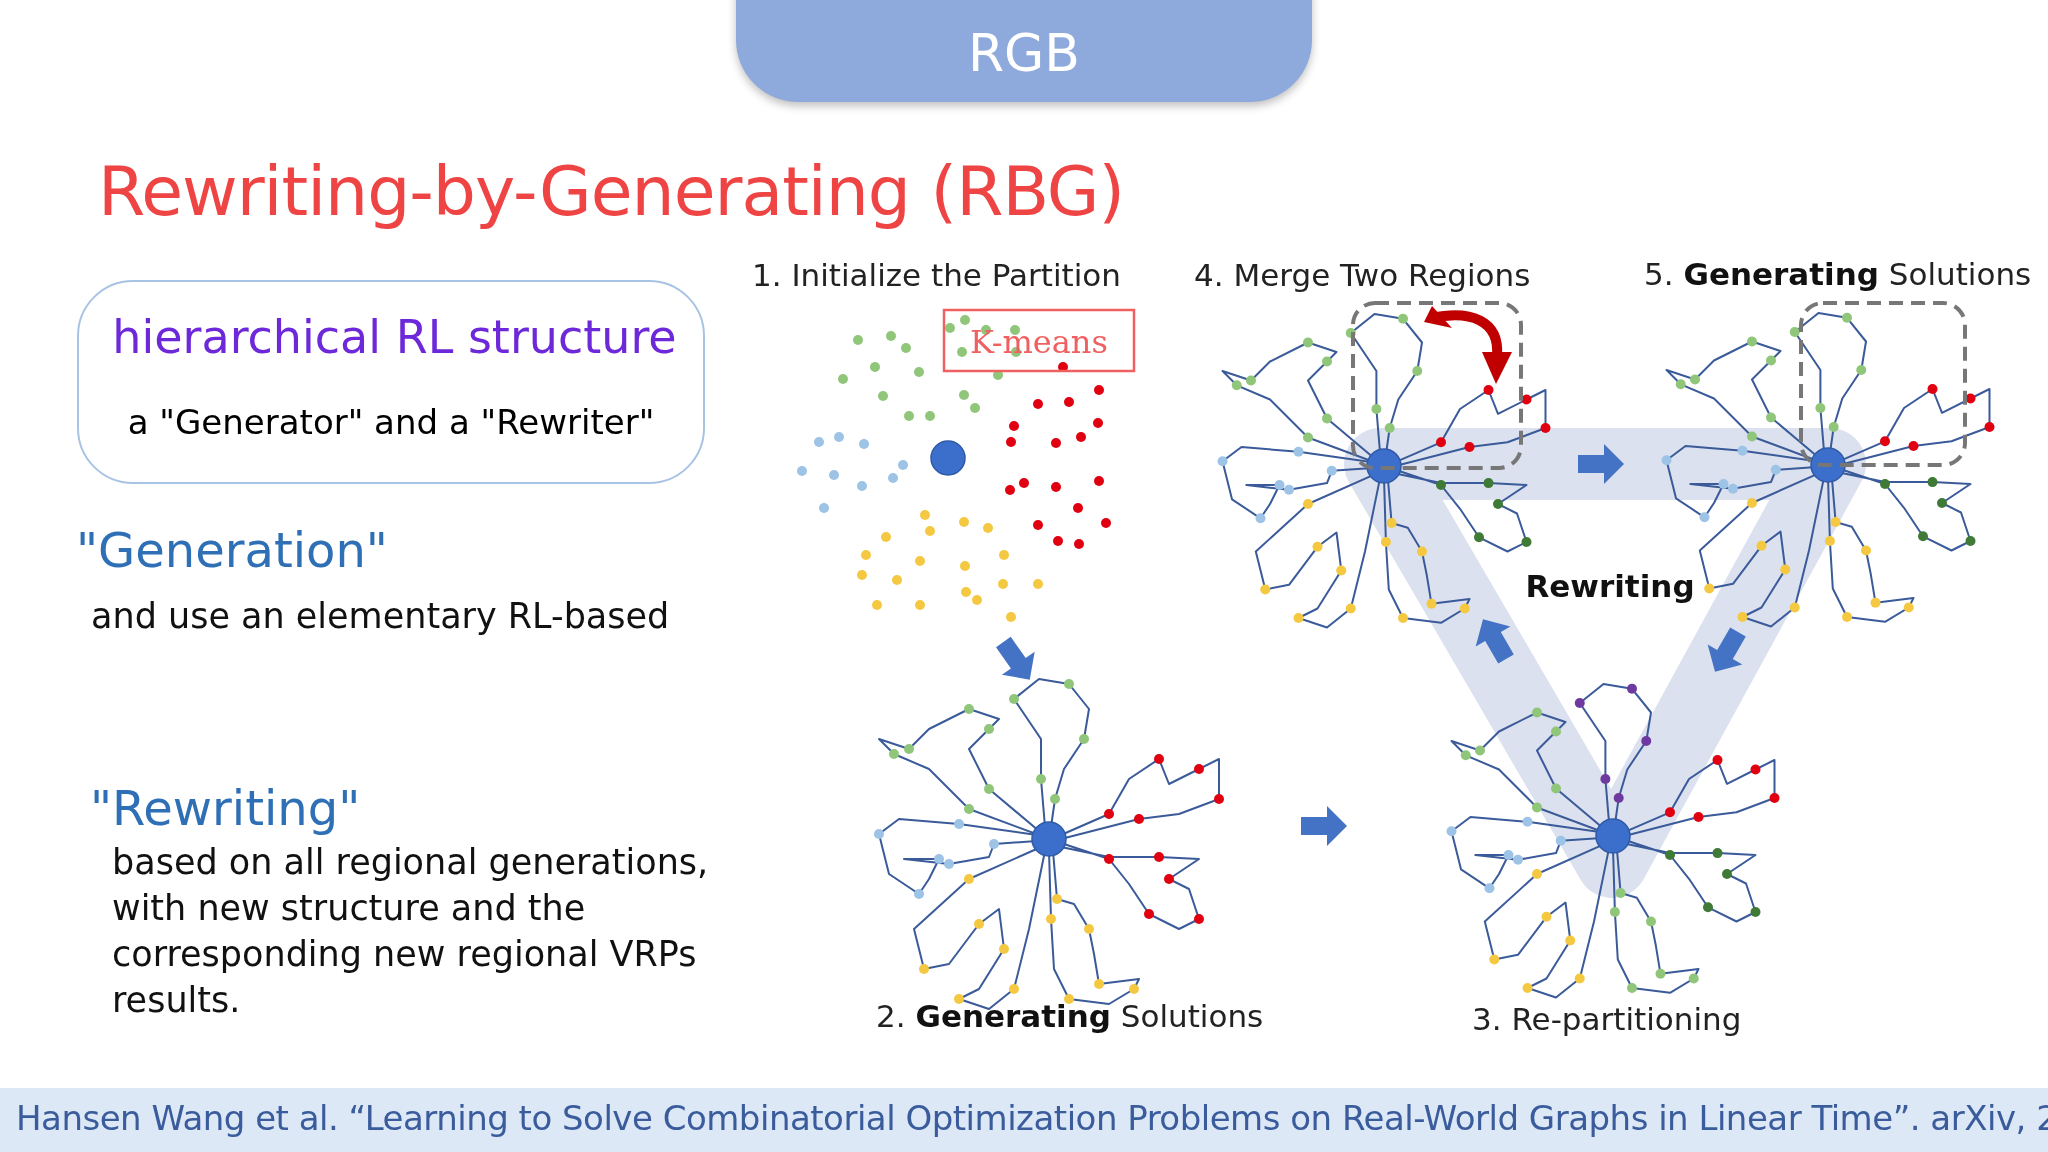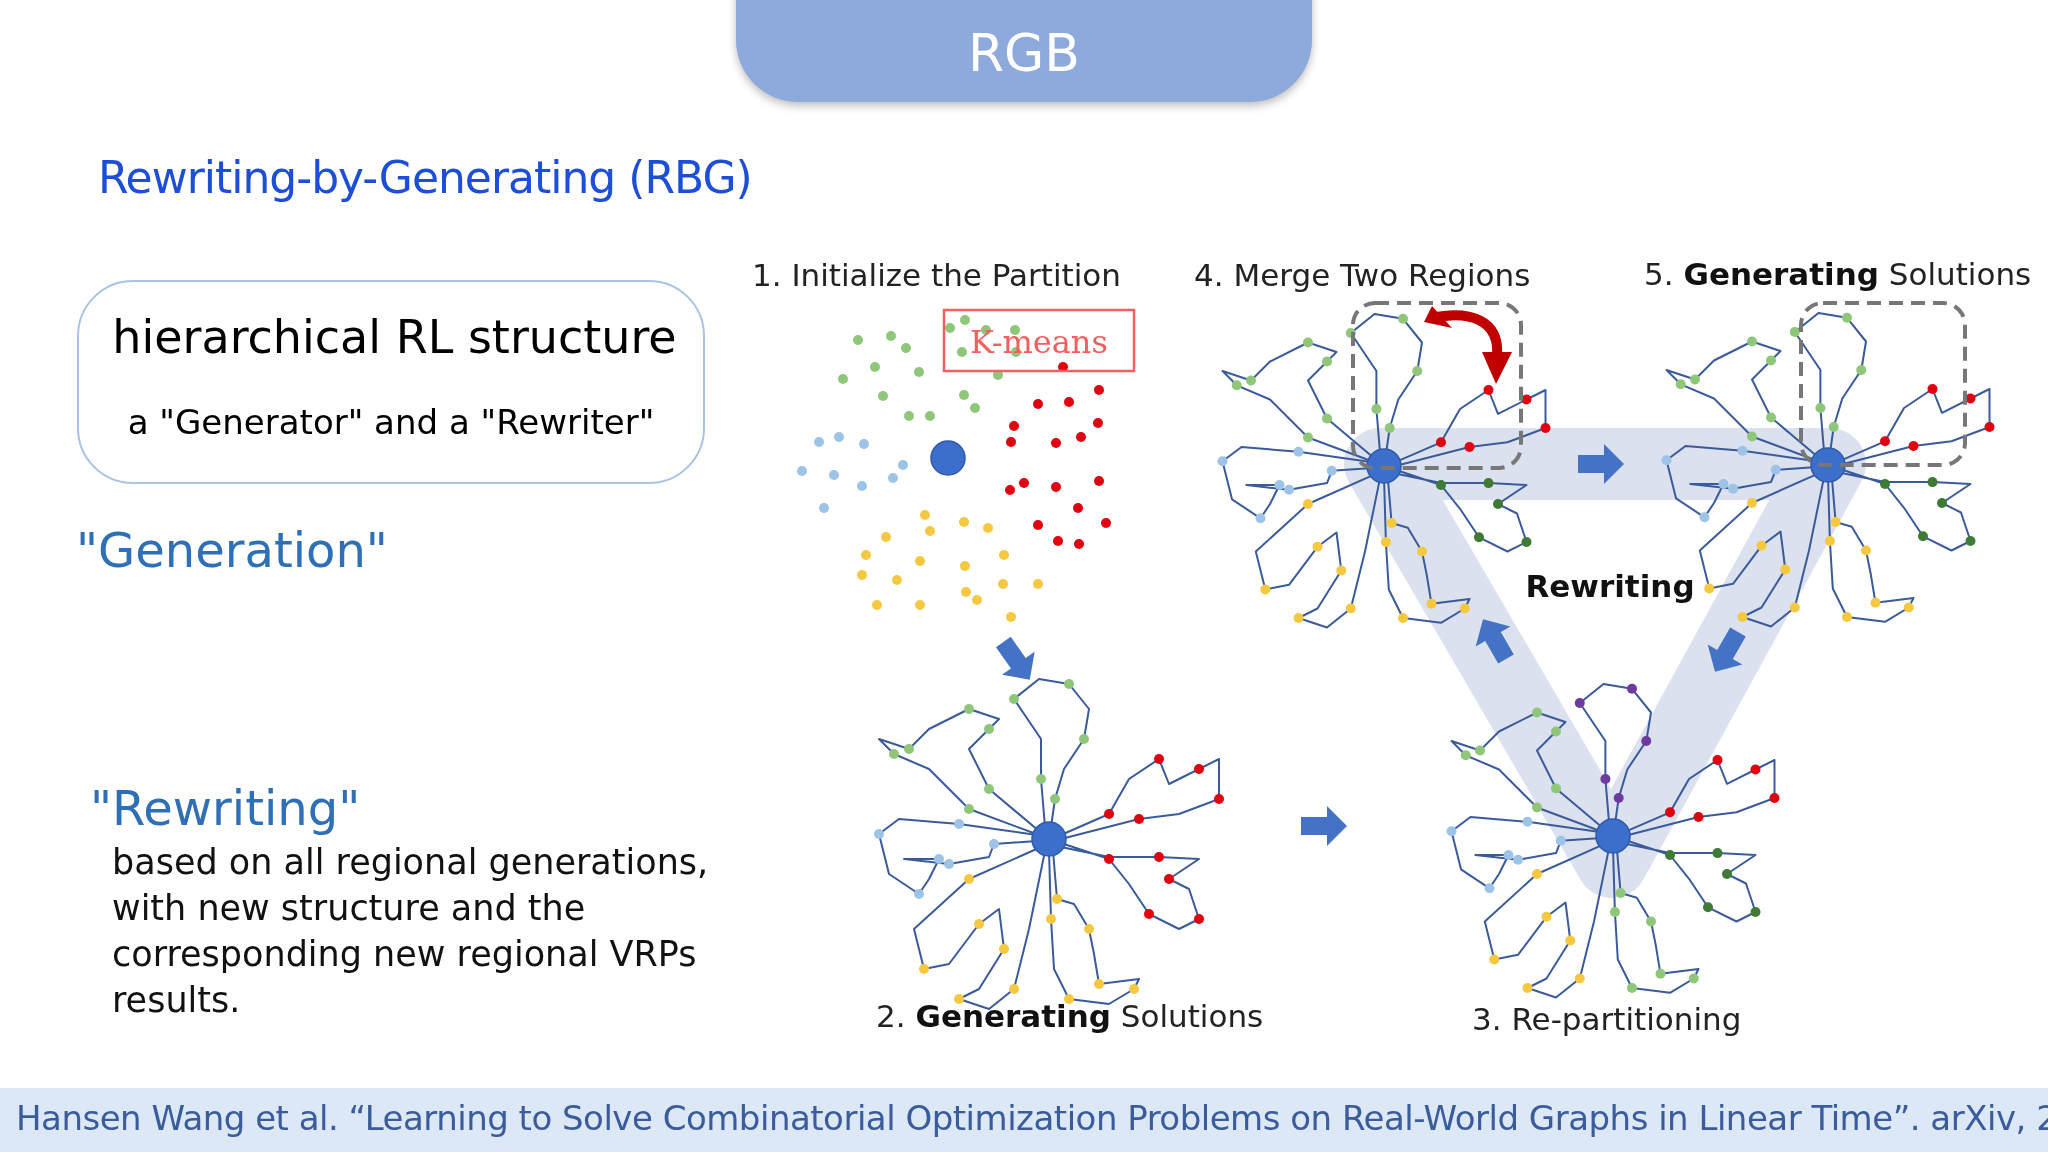--- a/index.html
+++ b/index.html
@@ -1,21 +1,21 @@
 <!DOCTYPE html>
 <html><head>
 <meta charset="utf-8">
 <style>
   html, body { margin:0; padding:0; }
   body { width:2048px; height:1152px; position:relative; overflow:hidden; background:#ffffff; font-family:"DejaVu Sans", sans-serif; }
   .tab { position:absolute; left:736px; top:-20px; width:576px; height:122px; background:#8eaadc; border-radius:0 0 62px 62px; box-shadow:0 4px 8px rgba(0,0,0,0.25); display:flex; align-items:flex-end; justify-content:center; }
   .tab span { color:#ffffff; font-size:52px; line-height:1; padding-bottom:23px; font-family:"DejaVu Sans", sans-serif; }
-  .title { position:absolute; left:98px; top:152px; font-size:44px; color:#1d4ed8; font-family:"DejaVu Sans", sans-serif; letter-spacing:-1px; white-space:nowrap; }
+  .title { position:absolute; left:98px; top:152px; font-size:68px; color:#ef4444; font-family:"DejaVu Sans", sans-serif; letter-spacing:-1px; white-space:nowrap; }
   .box { position:absolute; left:77px; top:280px; width:628px; height:204px; border:2px solid #a9c3e4; border-radius:56px; box-sizing:border-box; text-align:center; }
-  .box .l1 { position:absolute; left:7px; right:0; top:28px; font-size:46px; color:#000000; white-space:nowrap; }
+  .box .l1 { position:absolute; left:7px; right:0; top:28px; font-size:46px; color:#6d28d9; white-space:nowrap; }
   .box .l2 { position:absolute; left:0; right:0; top:120px; font-size:34px; color:#000; white-space:nowrap; }
   .h2 { position:absolute; font-size:48px; color:#2e6fb5; white-space:nowrap; }
   .para { position:absolute; font-size:35px; color:#111; line-height:46px; white-space:nowrap; }
   .footer { position:absolute; left:0; top:1088px; width:2048px; height:64px; background:#dce8f6; }
   .footer span { position:absolute; left:16px; top:10px; font-size:34px; color:#3a5c9c; font-family:"DejaVu Sans", sans-serif; white-space:nowrap; letter-spacing:-0.5px; }
   svg.diag { position:absolute; left:0; top:0; }
   .lbl { font-family:"DejaVu Sans", sans-serif; font-size:31px; fill:#222; }
   .lblb { font-weight:bold; fill:#111; }
 </style>
 </head>
@@ -27,20 +27,21 @@
 
 <div class="title">Rewriting-by-Generating (RBG)</div>
 
 <div class="box">
   <div class="l1">hierarchical  RL structure</div>
   <div class="l2">a "Generator" and a "Rewriter"</div>
 </div>
 
 <div class="h2" style="left:76px; top:522px;">"Generation"</div>
 <div class="para" style="left:91px; top:593px;">
+  <div>and use an elementary RL-based</div>
 </div>
 
 <div class="h2" style="left:90px; top:780px;">"Rewriting"</div>
 <div class="para" style="left:112px; top:839px;">
   <div>based on all regional generations,</div>
   <div>with new structure and the</div>
   <div>corresponding new regional VRPs</div>
   <div>results.</div>
 </div>
 

